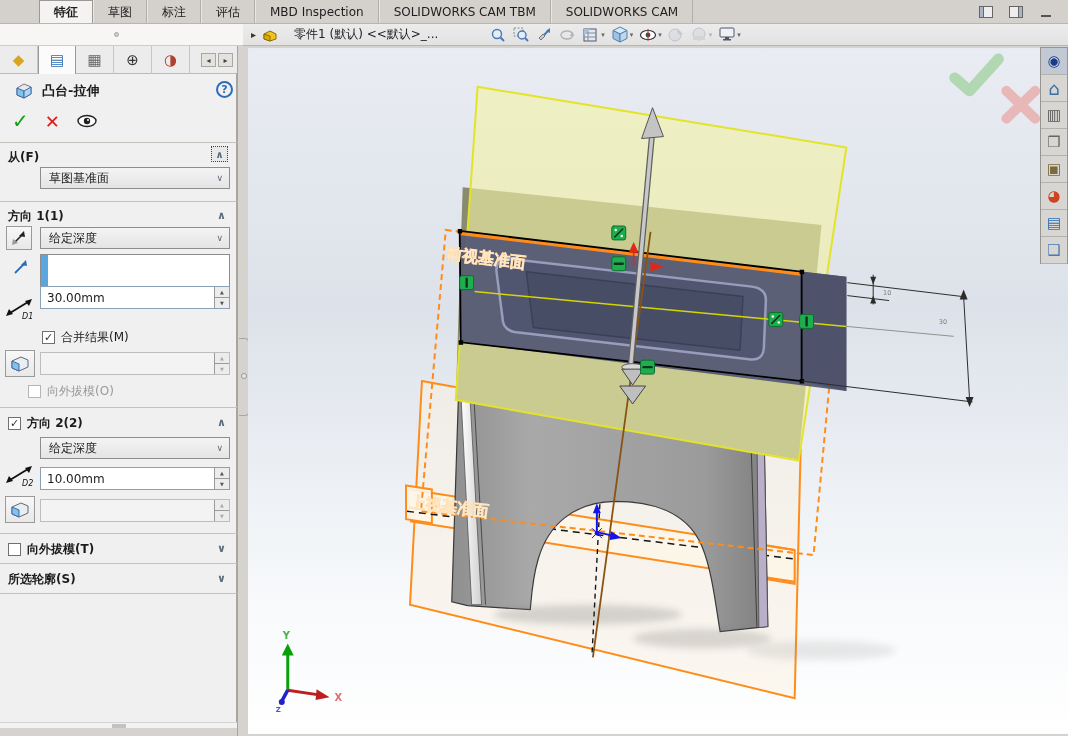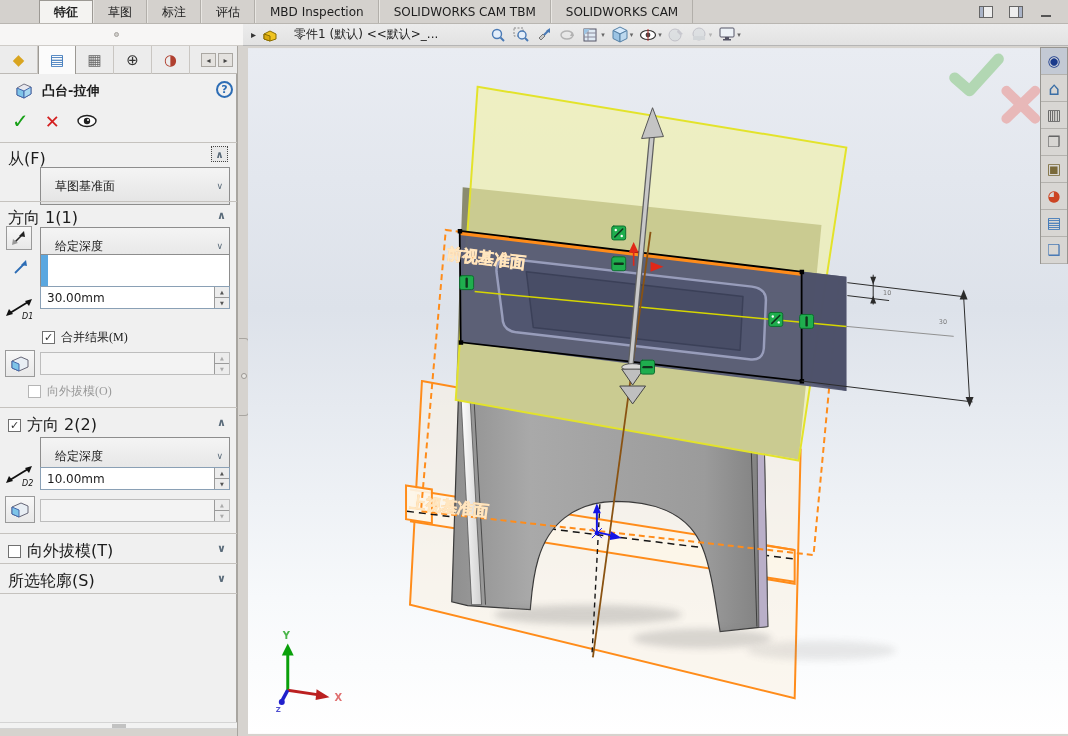--- a/index.html
+++ b/index.html
@@ -33,41 +33,41 @@
   #pm-tab-arrows span { width:15px; height:14px; background:#e4e2df; border:1px solid #aaa7a2; font-size:8px; color:#444; display:flex; align-items:center; justify-content:center; }
 
   #pm-header { position:absolute; left:8px; top:32px; width:237px; height:26px; display:flex; align-items:center; }
   #pm-title { font-weight:bold; font-size:13px; margin-left:6px; }
   #pm-help { position:absolute; right:12px; top:3px; width:17px; height:17px; border:2px solid #2d6db5; border-radius:50%; color:#2d6db5; font-size:11px; font-weight:bold; display:flex; align-items:center; justify-content:center; }
   #pm-actions { position:absolute; left:0; top:60px; width:237px; height:30px; display:flex; align-items:center; gap:16px; padding-left:12px; }
   #pm-ok { color:#17a017; font-size:20px; font-weight:bold; }
   #pm-cancel { color:#d42020; font-size:18px; font-weight:bold; }
   .pm-sep { position:absolute; left:0; width:237px; height:0; border-top:1px solid #c5c2be; }
 
-  .sec-label { font-weight:normal; font-size:16px; }
+  .sec-label { font-weight:bold; font-size:12px; }
   .chev { position:absolute; right:10px; color:#5a6b7a; font-size:11px; font-weight:bold; }
   .collapse-btn { position:absolute; right:8px; width:17px; height:16px; border:1px dotted #444; background:#e9e9e9; color:#5a6b7a; font-size:10px; font-weight:bold; display:flex; align-items:center; justify-content:center; }
 
-  .dropdown { position:absolute; left:40px; width:190px; height:38px; background:linear-gradient(#f4f4f4,#e4e4e4); border:1px solid #8d8d8d; display:flex; align-items:center; padding-left:14px; }
+  .dropdown { position:absolute; left:40px; width:190px; height:22px; background:linear-gradient(#f4f4f4,#e4e4e4); border:1px solid #8d8d8d; display:flex; align-items:center; padding-left:8px; }
   .dropdown .dd-caret { margin-left:auto; font-size:9px; color:#5a6b7a; padding:0 6px; }
 
   .numbox { position:absolute; left:40px; width:190px; height:23px; background:#fff; border:1px solid #8aa0b5; display:flex; align-items:center; padding-left:6px; }
   .numbox.disabled { background:#f3f3f3; border-color:#bdbdbd; }
   .spinner { margin-left:auto; width:15px; height:100%; border-left:1px solid #9a9a9a; display:flex; flex-direction:column; }
   .spinner span { flex:1; display:flex; align-items:center; justify-content:center; font-size:5px; color:#555; background:#ececec; }
   .spinner span:first-child { border-bottom:1px solid #9a9a9a; }
   .numbox.disabled .spinner span { color:#aaa; }
 
   .selbox { position:absolute; left:40px; width:190px; height:34px; background:#fff; border:1px solid #8d8d8d; }
   .selbox .strip { position:absolute; left:0; top:0; width:7px; height:100%; background:#5aa7e0; }
 
   .cb { display:inline-flex; width:13px; height:13px; background:#fff; border:1px solid #707070; font-size:11px; color:#333; align-items:center; justify-content:center; line-height:11px; }
   .cb.gray { border-color:#b5b5b5; }
   .cb-row { position:absolute; display:flex; align-items:center; gap:6px; }
-  .cb-row .lbl { font-size:12px;font-family:Liberation Serif, serif; }
+  .cb-row .lbl { font-size:12px; }
   .cb-row .lbl.gray { color:#9a9a9a; }
 
   .icon-btn { position:absolute; border:1px solid #9a9a9a; background:linear-gradient(#f8f8f8,#e8e8e8); display:flex; align-items:center; justify-content:center; }
 
   #pm-hscroll { position:absolute; left:0; top:676px; width:237px; height:7px; background:#f2f2f2; border-top:1px solid #d4d4d4; border-bottom:1px solid #d4d4d4; }
   #pm-hscroll .thumb { position:absolute; left:112px; top:1px; width:14px; height:4px; background:#c2c2c2; }
 
   
   #splitter { left:237px; top:46px; width:11px; height:690px; background:#d6d3cf; border-left:1px solid #a8a5a0; }
   #splitter .grip { position:absolute; left:1px; top:292px; width:10px; height:78px; background:#d6d3cf; border:1px solid #a8a5a0; border-left:none; border-radius:0 4px 4px 0; }

